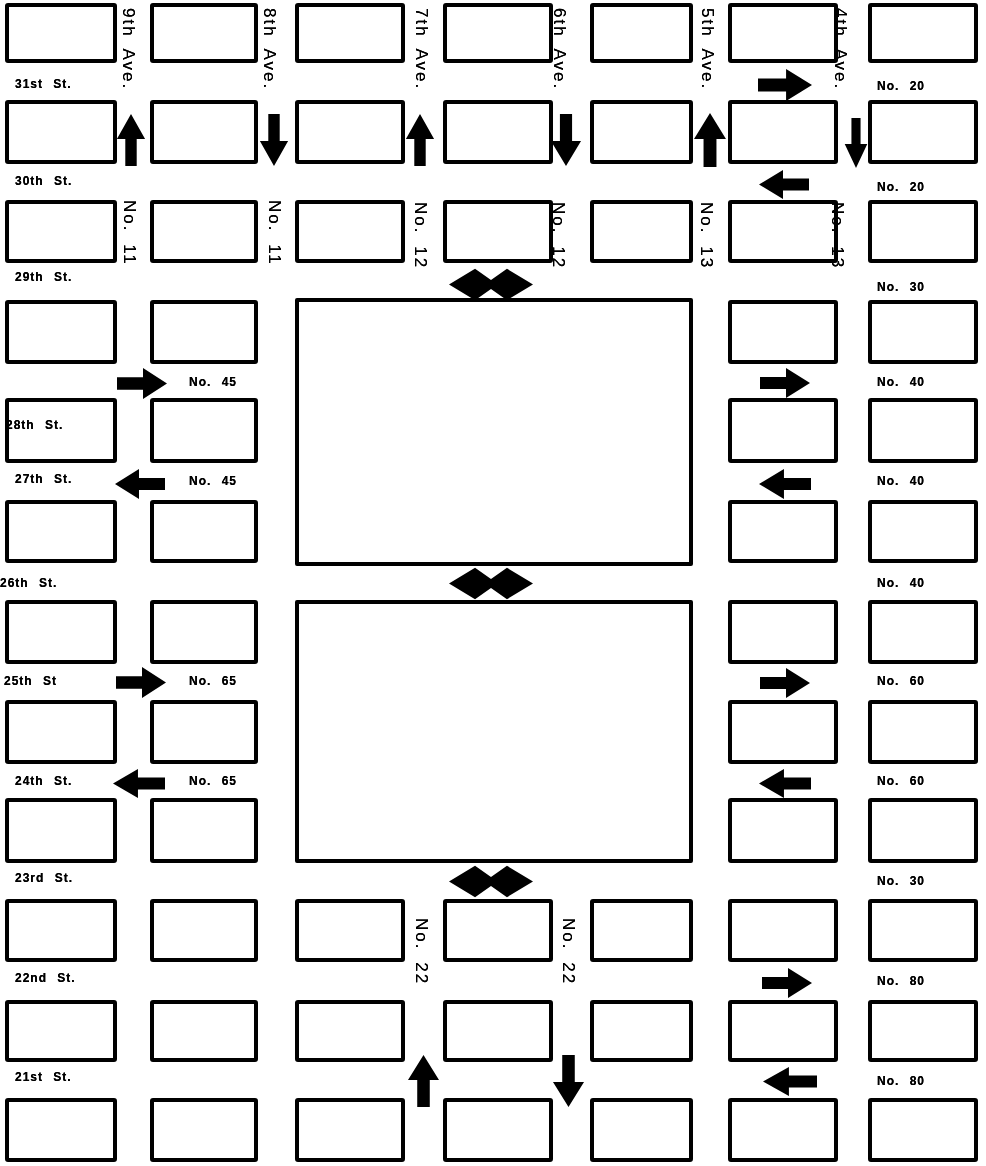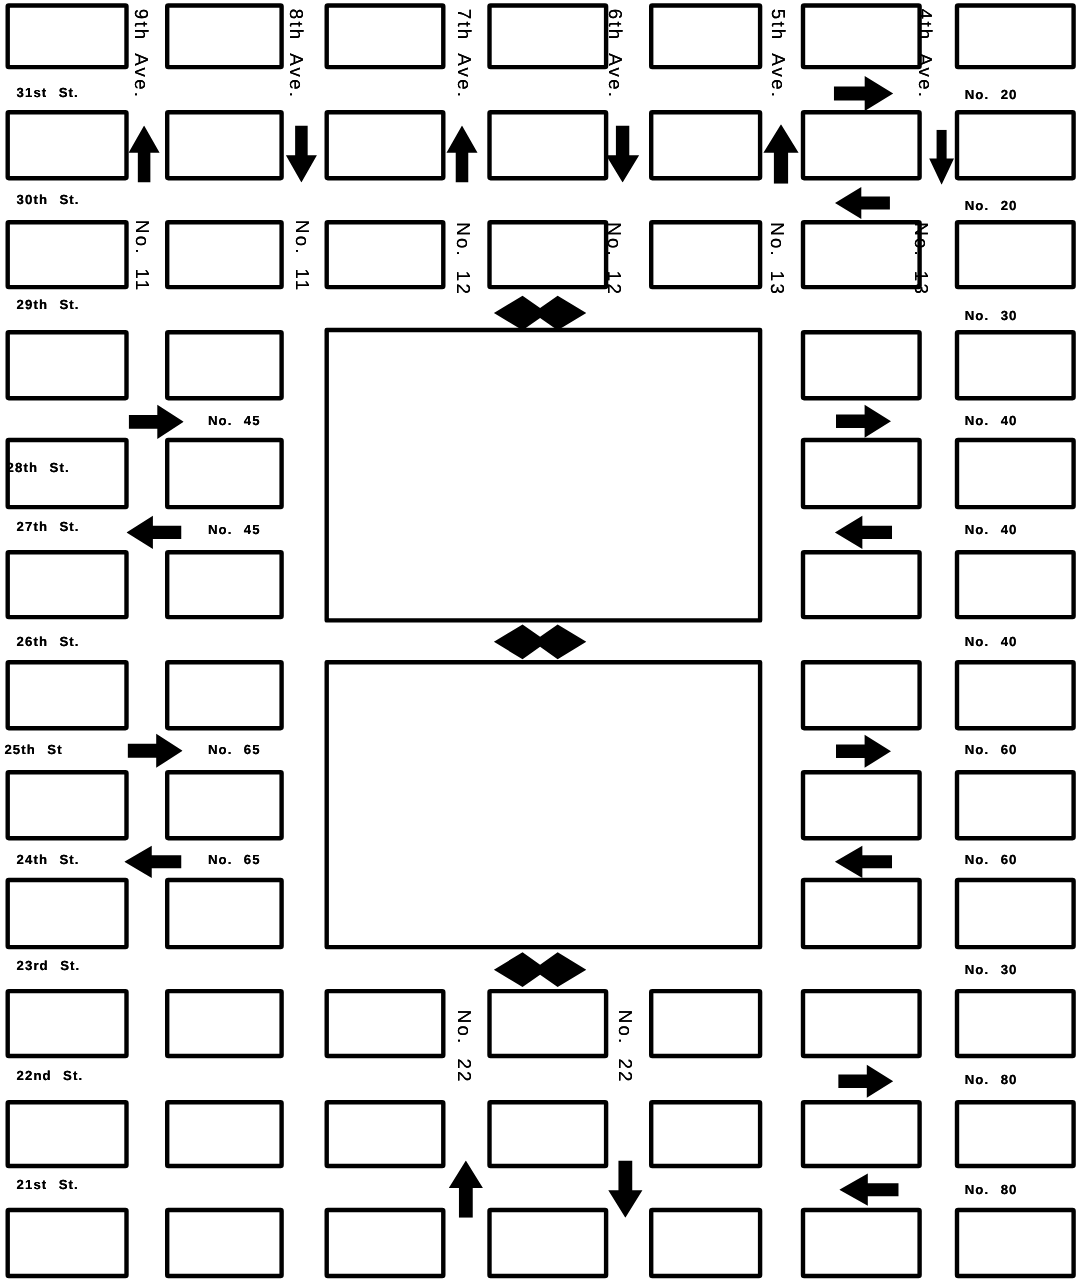--- a/index.html
+++ b/index.html
@@ -93,21 +93,21 @@
     <div class="block" style="left: 590px; top: 1098px; width: 103px; height: 64px;"></div>
     <div class="block" style="left: 728px; top: 1098px; width: 110px; height: 64px;"></div>
     <div class="block" style="left: 868px; top: 1098px; width: 110px; height: 64px;"></div>
     <div class="block park" style="left: 295px; top: 298px; width: 398px; height: 268px;"></div>
     <div class="block park" style="left: 295px; top: 600px; width: 398px; height: 263px;"></div>
     <div class="hlabel" style="left: 15px; top: 75px;">31st St.</div>
     <div class="hlabel" style="left: 15px; top: 172px;">30th St.</div>
     <div class="hlabel" style="left: 15px; top: 268px;">29th St.</div>
     <div class="hlabel" style="left: 6px; top: 373px; margin-top: 43px;">28th St.</div>
     <div class="hlabel" style="left: 15px; top: 470px;">27th St.</div>
-    <div class="hlabel" style="left: 15px; top: 574px; text-align: center;">26th St.</div>
+    <div class="hlabel" style="left: 0; top: 574px; text-align: center;">26th St.</div>
     <div class="hlabel" style="left: 4px; top: 672px;">25th St</div>
     <div class="hlabel" style="left: 15px; top: 772px;">24th St.</div>
     <div class="hlabel" style="left: 15px; top: 869px;">23rd St.</div>
     <div class="hlabel" style="left: 15px; top: 969px;">22nd St.</div>
     <div class="hlabel" style="left: 15px; top: 1068px;">21st St.</div>
     <div class="hlabel" style="left: 877px; top: 77px;">No. 20</div>
     <div class="hlabel" style="left: 877px; top: 178px;">No. 20</div>
     <div class="hlabel" style="left: 877px; top: 278px;">No. 30</div>
     <div class="hlabel" style="left: 877px; top: 373px;">No. 40</div>
     <div class="hlabel" style="left: 877px; top: 472px;">No. 40</div>

